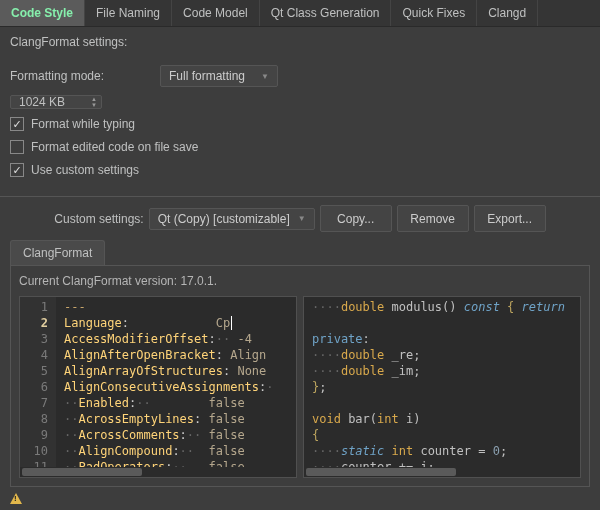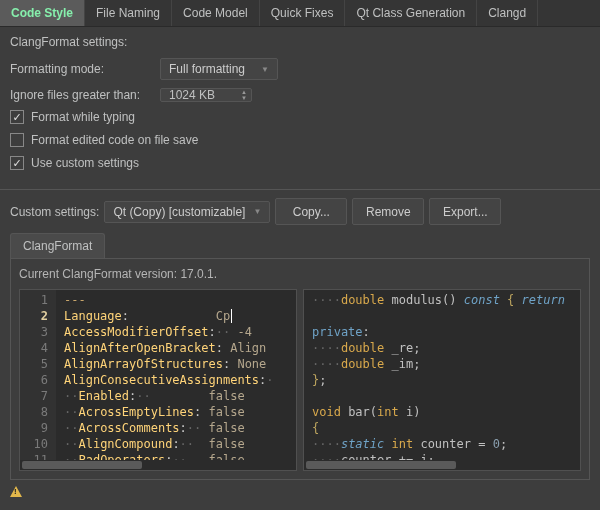--- a/index.html
+++ b/index.html
@@ -25,21 +25,21 @@
 }
 .tab.active {
   background: #5b5b5b;
   color: #86efac;
   font-weight: bold;
 }
 .panel {
   padding: 8px 10px 6px 10px;
 }
 .section-label {
-  margin-bottom: 9px;
+  margin-bottom: 16px;
 }
 .form-row {
   display: flex;
   align-items: center;
   margin-bottom: 8px;
 }
 .form-label {
   width: 150px;
 }
 .dropdown {
@@ -103,20 +103,21 @@
 .hr {
   height: 1px;
   background: #555;
   margin: 4px 0 8px 0;
 }
 .custom-row {
   display: flex;
   align-items: center;
   gap: 5px;
   padding: 0 10px 8px 10px;
+  justify-content: center;
 }
 .custom-row .dropdown {
   min-width: 165px;
   flex-shrink: 0;
 }
 .btn {
   background: #444;
   border: 1px solid #555;
   border-radius: 2px;
   height: 27px;
@@ -249,38 +250,37 @@
   font-weight: bold;
 }
 </style>
 </head>
 <body>
 
 <div class="tabs" id="main-tabs">
     <div class="tab active">Code Style</div>
     <div class="tab">File Naming</div>
     <div class="tab">Code Model</div>
+    <div class="tab">Qt Class Generation</div>
     <div class="tab">Quick Fixes</div>
-    <div class="tab">Qt Class Generation</div>
     <div class="tab">Clangd</div>
   </div>
 
 <div class="panel">
   <div class="section-label">ClangFormat settings:</div>
 
   <div class="form-row">
     <div class="form-label">Formatting mode:</div>
     <div class="dropdown">
       <span>Full formatting</span>
       <span class="caret">▼</span>
     </div>
   </div>
 
   <div class="form-row">
-    <div class="form-label">Ignore files greater than:</div>
     <div class="spinbox">
       <span>1024 KB</span>
       <span class="spin-btns">
         <span>▲</span>
         <span>▼</span>
       </span>
     </div>
   </div>
 
   <div class="check-row">

